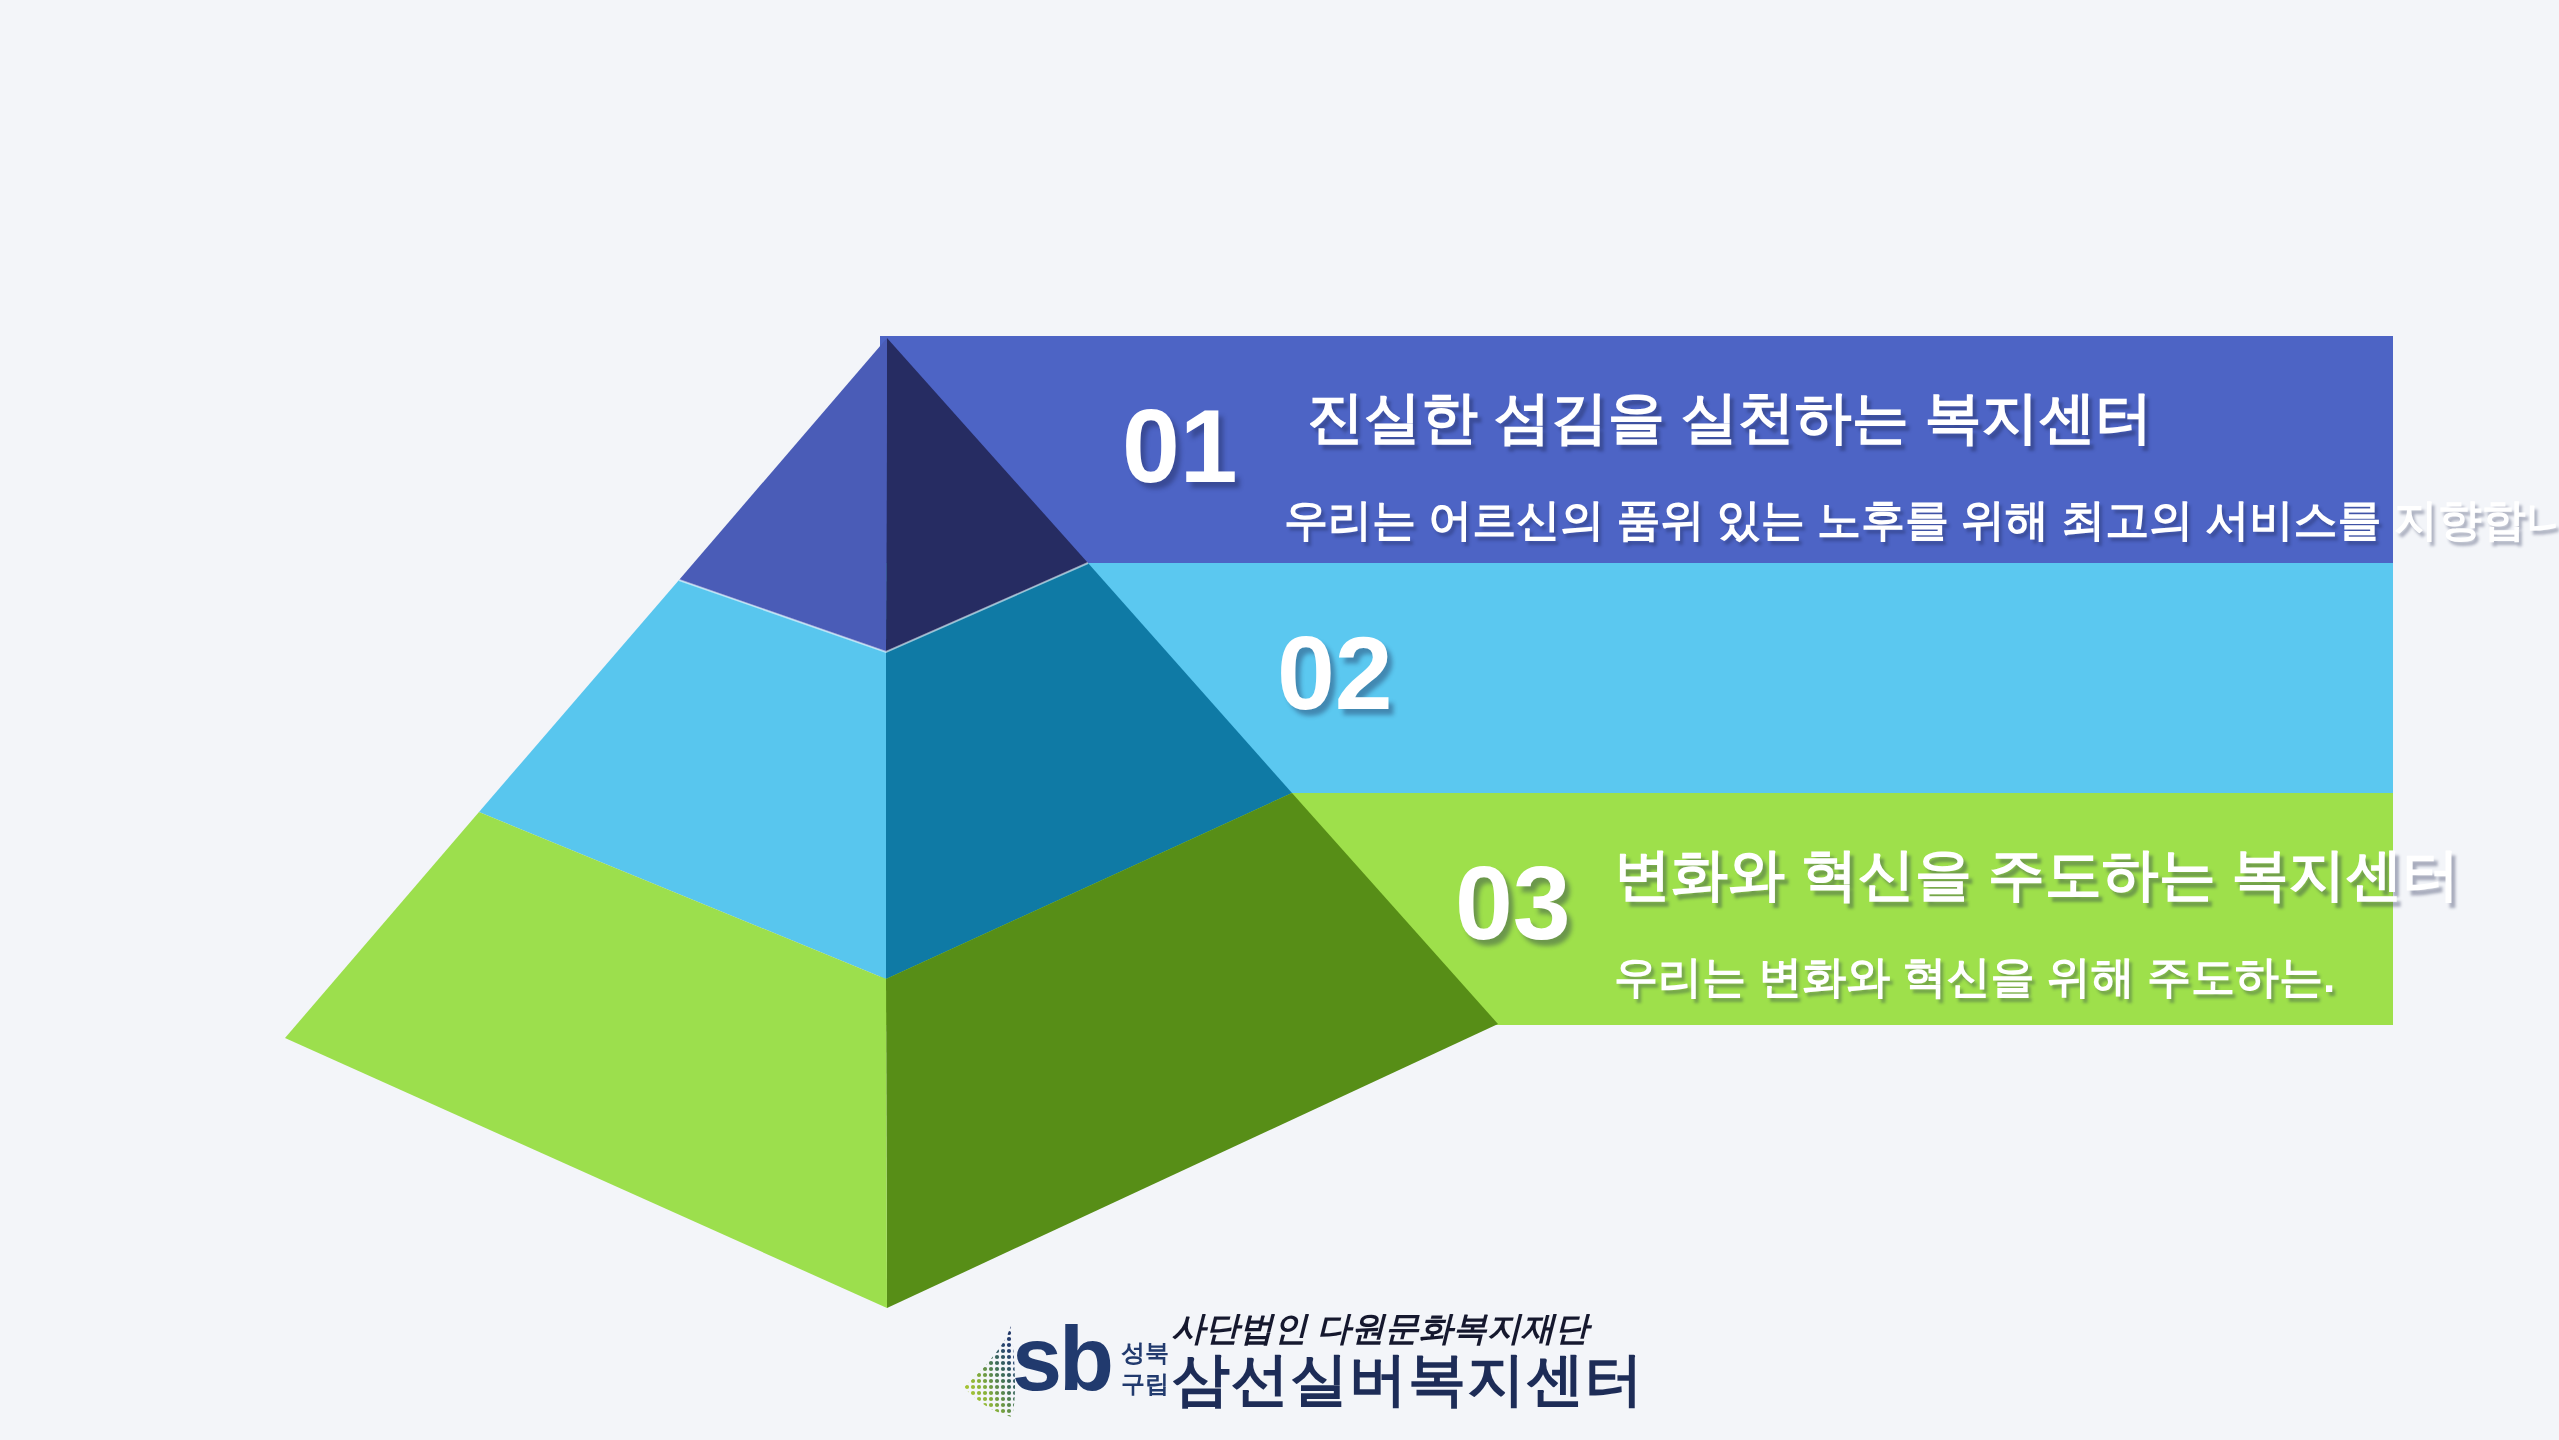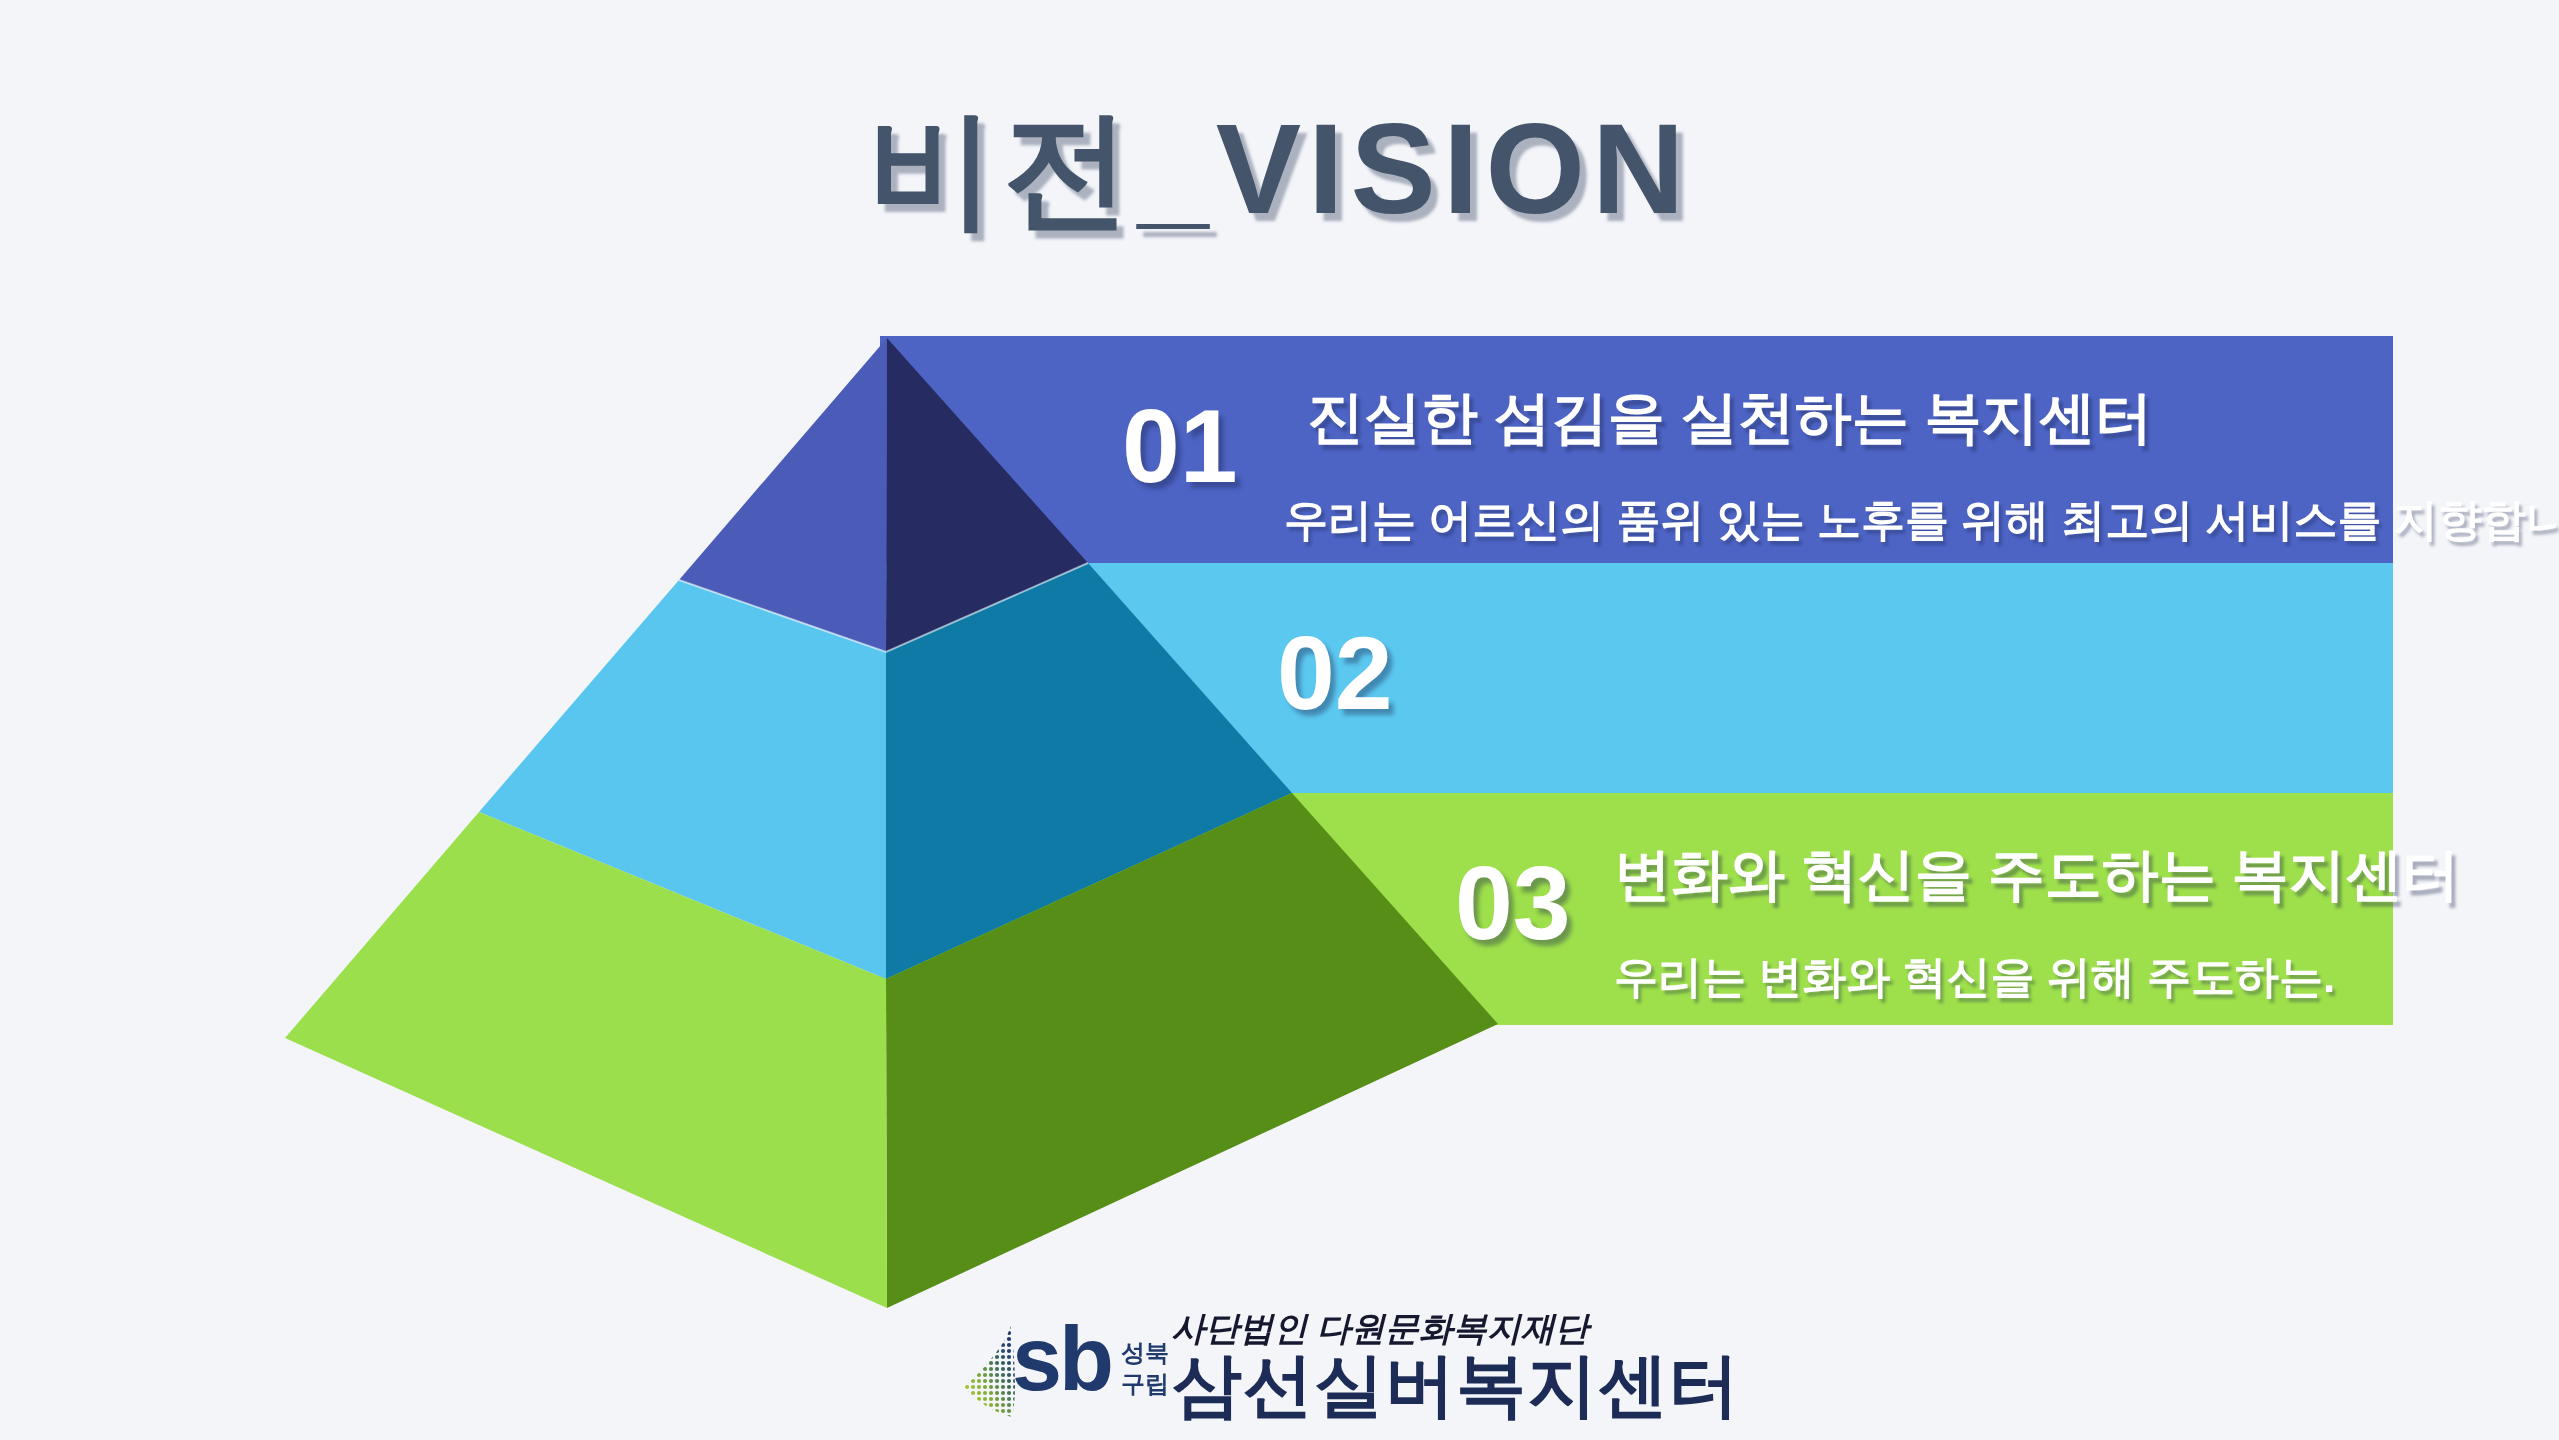--- a/index.html
+++ b/index.html
@@ -97,34 +97,33 @@
     font-size: 24px;
     font-weight: 700;
     line-height: 1.3;
     color: #213a6e;
     white-space: nowrap;
   }
   .logo-big {
     position: absolute;
     left: 1172px;
     top: 1350px;
-    font-size: 70px;
+    font-size: 58px;
     font-weight: 800;
     line-height: 1;
     letter-spacing: 1px;
     color: #1d2c57;
     white-space: nowrap;
   }
 </style>
 </head>
 <body>
 
 <div class="stage">
 
-  <div class="slide-title">비전_VISION</div>
 
   <svg class="pyramid-svg" width="2559" height="1440" viewBox="0 0 2559 1440">
 
     <rect x="880" y="336" width="1513" height="227" fill="#4d64c5"></rect>
     <rect x="880" y="563" width="1513" height="230" fill="#5bc8f0"></rect>
     <rect x="880" y="793" width="1513" height="232" fill="#9ee04b"></rect>
 
     <polygon points="887,338 1088,563 886,652" fill="#262c62"></polygon>
     <polygon points="886,652 1088,563 1292,793 886,979" fill="#0f7aa5"></polygon>
     <polygon points="886,979 1292,793 1498,1024 887,1308" fill="#578e17"></polygon>

